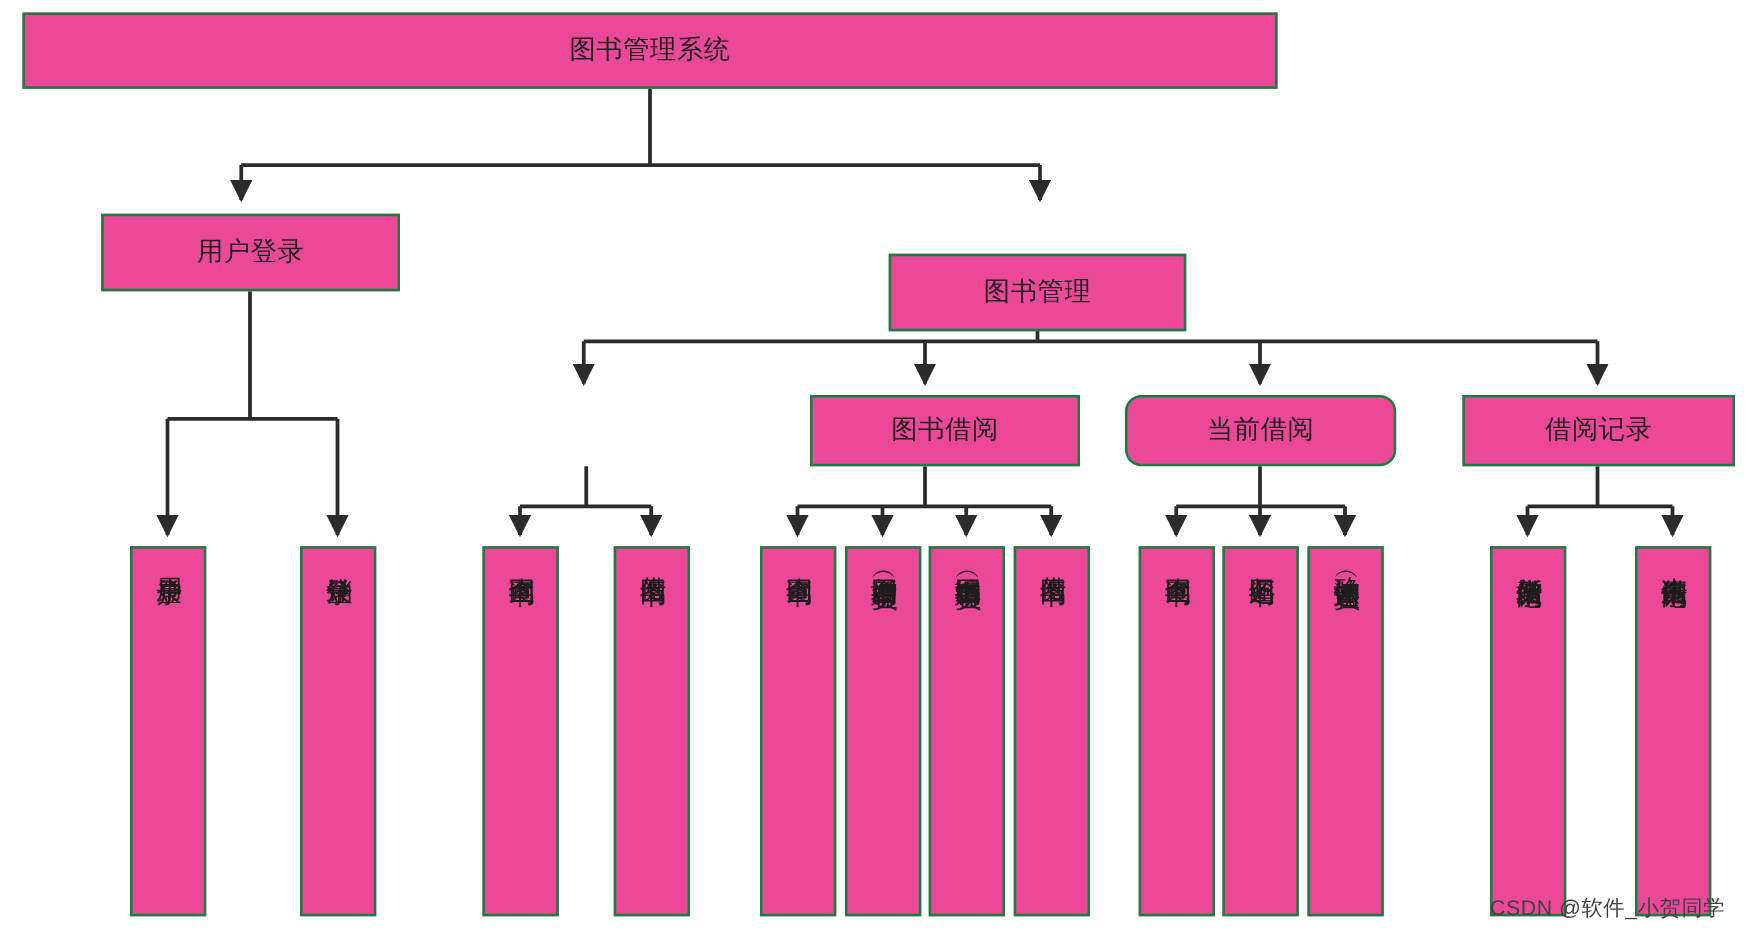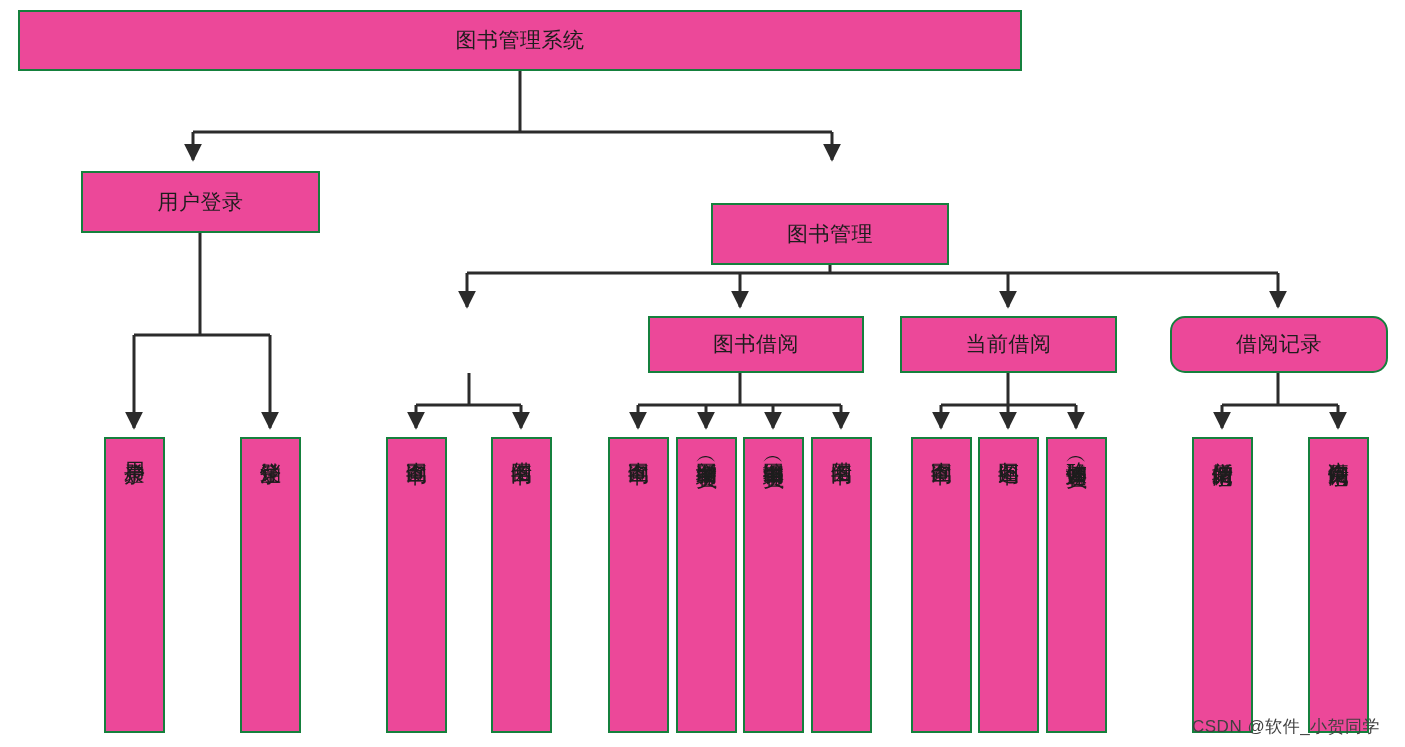--- a/index.html
+++ b/index.html
@@ -138,25 +138,25 @@
 
   <div class="node horiz" style="left:711px; top:171px; width:238px; height:62px;margin-top:32px;">
     <span class="label">图书管理</span>
   </div>
 
 
   <div class="node horiz" style="left:648px; top:316px; width:216px; height:57px;">
     <span class="label">图书借阅</span>
   </div>
 
-  <div class="node horiz" style="left:900px; top:316px; width:217px; height:57px;">
+  <div class="node horiz" style="left:900px; top:316px; width:217px; height:57px;border-radius:13px;">
     <span class="label">当前借阅</span>
   </div>
 
-  <div class="node horiz" style="left:1170px; top:316px; width:218px; height:57px;border-radius:15px;">
+  <div class="node horiz" style="left:1170px; top:316px; width:218px; height:57px;">
     <span class="label">借阅记录</span>
   </div>
 
   <div class="node vert" style="left:104px; top:437px; width:61px; height:296px;">
     <span class="label">用户登录</span>
   </div>
 
   <div class="node vert" style="left:240px; top:437px; width:61px; height:296px;">
     <span class="label">注销登录</span>
   </div>

